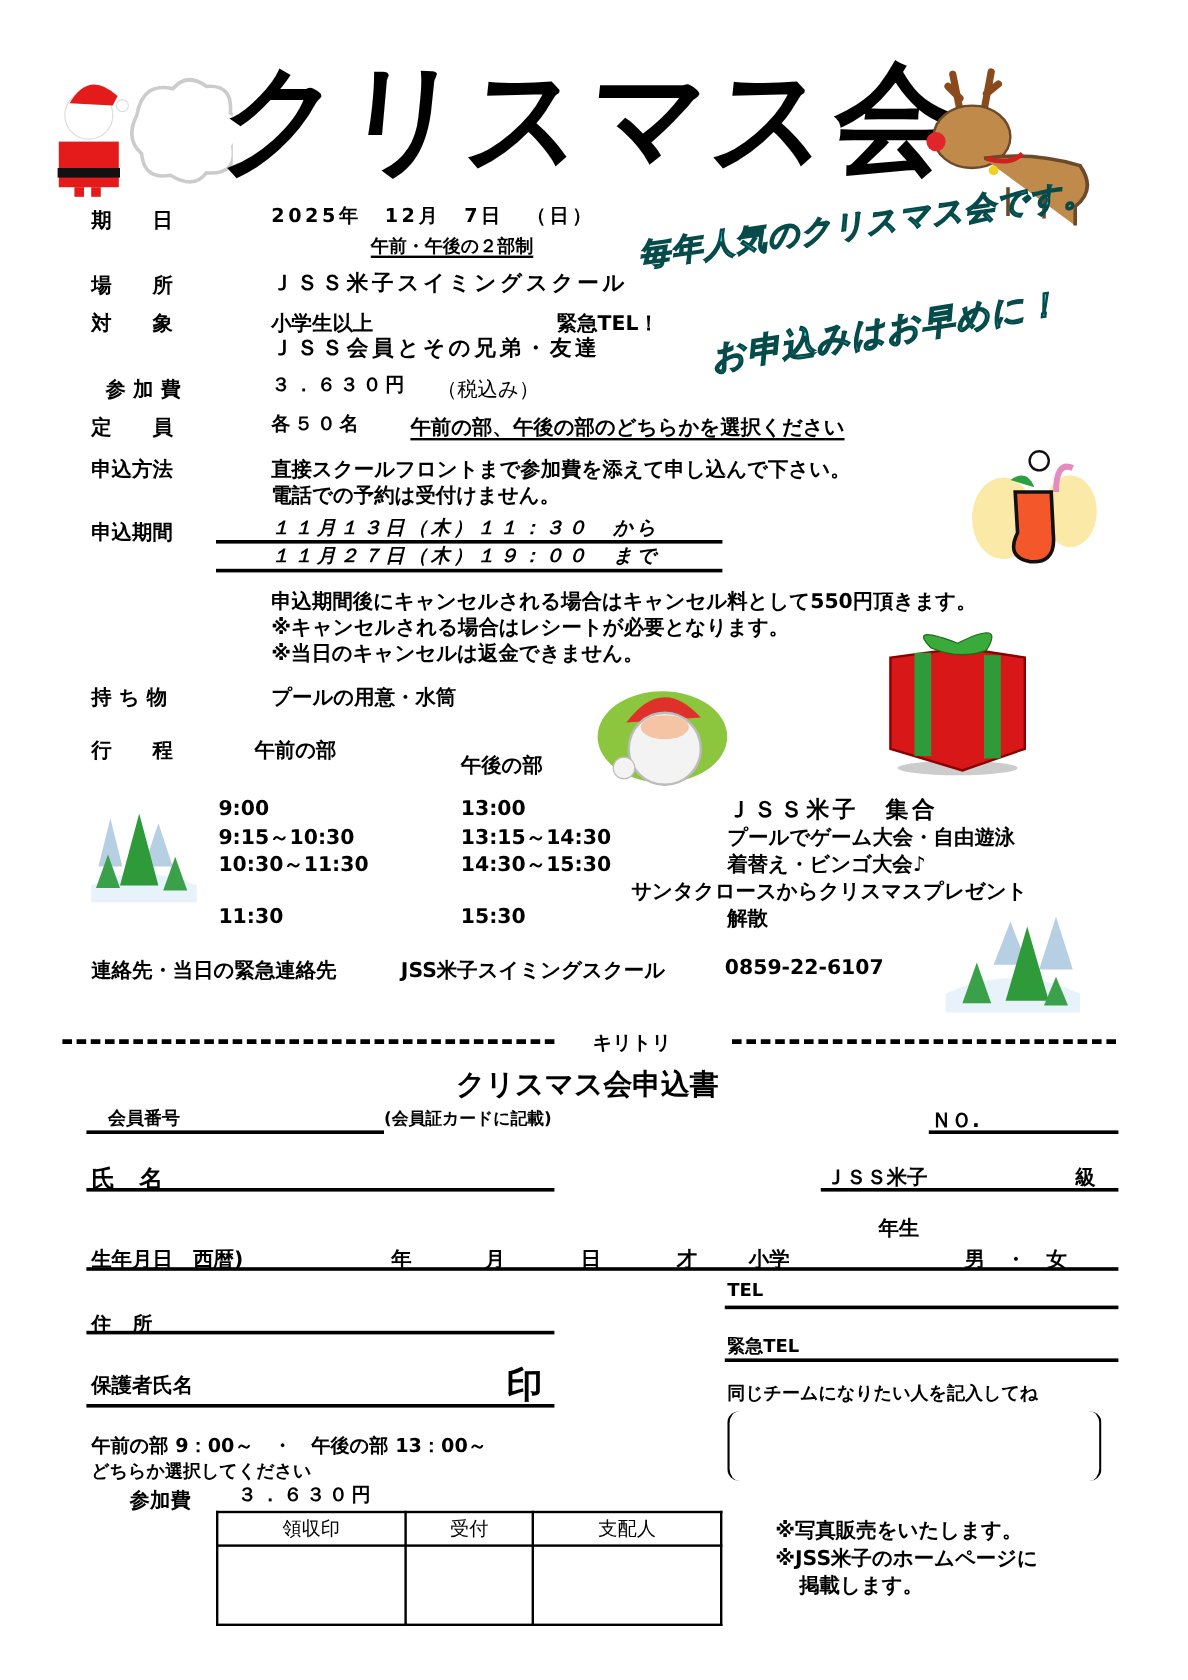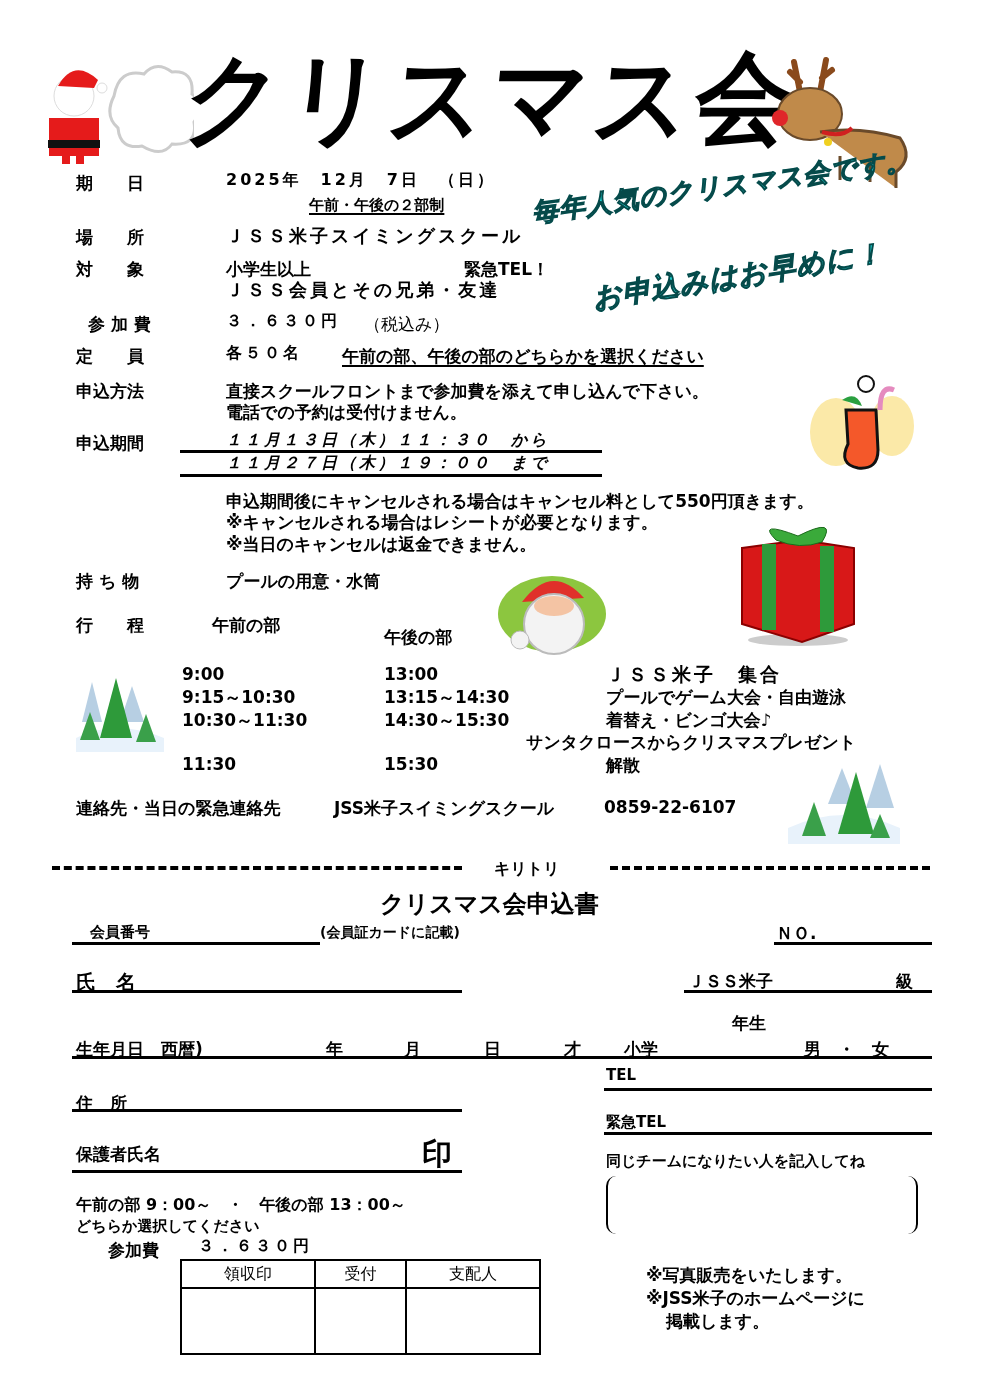--- a/index.html
+++ b/index.html
@@ -7,21 +7,21 @@
   body { position: relative; font-family: "DejaVu Sans", "Liberation Sans", sans-serif; color: #000; font-weight: bold; }
   .abs { position: absolute; white-space: nowrap; }
   .title { left: 190px; top: 48px; font-size: 96px; font-weight: 900; letter-spacing: 4px; transform: skewX(-6deg) scaleY(1.05); transform-origin: left top; line-height: 1; }
   .lbl { font-size: 17px; letter-spacing: 0; }
   .val { font-size: 17px; }
   .big { font-size: 16px; letter-spacing: 3px; }
   .u { text-decoration: underline; text-decoration-thickness: 2px; text-underline-offset: 3px; }
   .cyan { color: #22e6e6; -webkit-text-stroke: 1px #064a4a; font-size: 26px; font-style: italic; letter-spacing: 1px; }
   .hline { position: absolute; height: 3px; background: #000; }
   .dash { position: absolute; height: 0; border-top: 4px dashed #000; }
-  table.stamp { position: absolute; left: 180px; top: 1259px; width: 361px; border-collapse: collapse; }
+  table.stamp { position: absolute; left: 180px; top: 1259px; width: 422px; border-collapse: collapse; }
   table.stamp td, table.stamp th { border: 2px solid #000; font-weight: normal; font-size: 16px; text-align: center; }
   table.stamp th { height: 28px; }
   table.stamp td { height: 66px; }
   .bracket { position: absolute; left: 606px; top: 1176px; width: 312px; height: 58px; border-left: 2px solid #000; border-right: 2px solid #000; border-radius: 10px; }
   .small { font-size: 15px; }
 </style>
 </head>
 <body>
 
 <div class="abs" style="left:44px;top:56px;width:150px;height:110px;">

